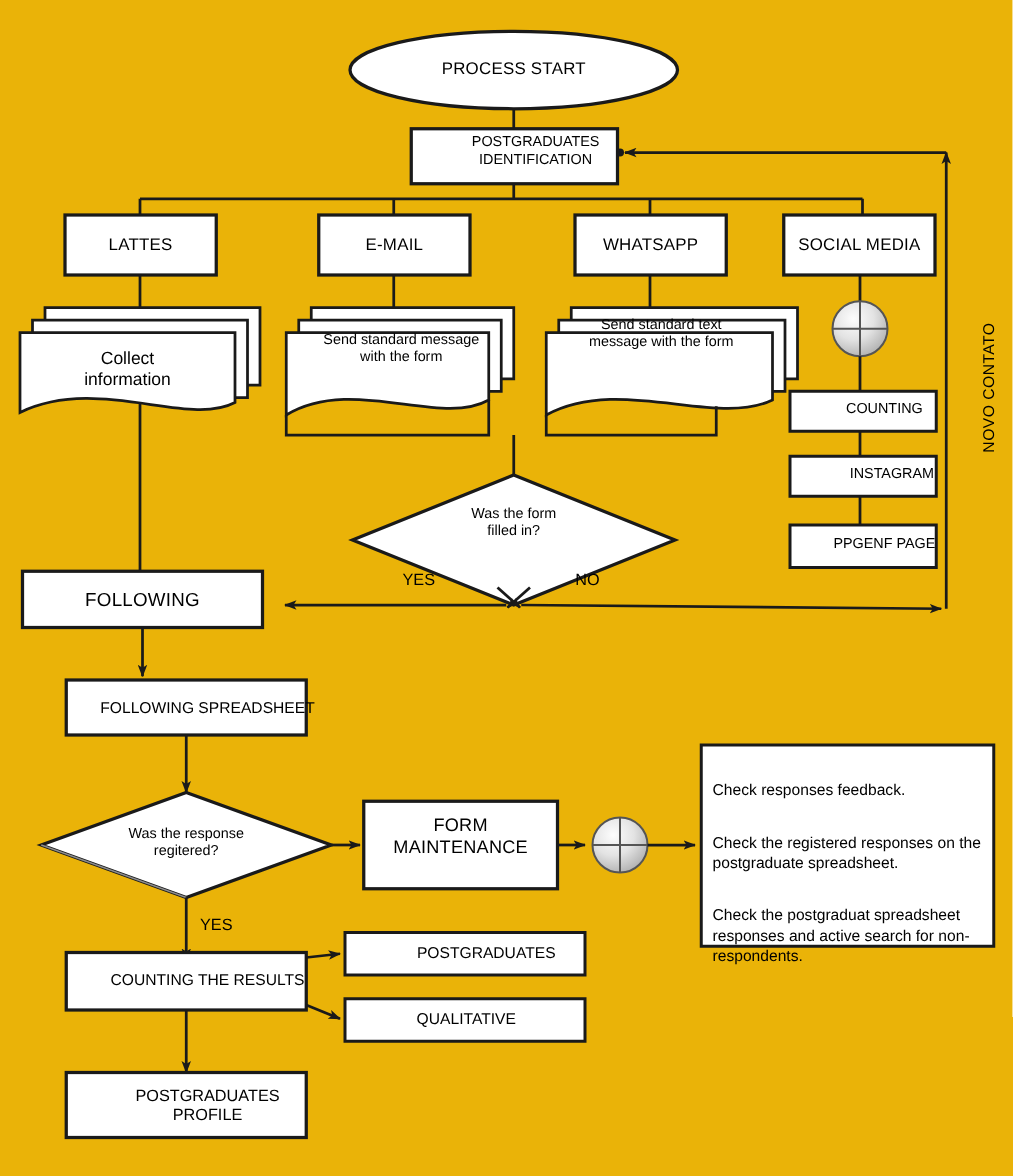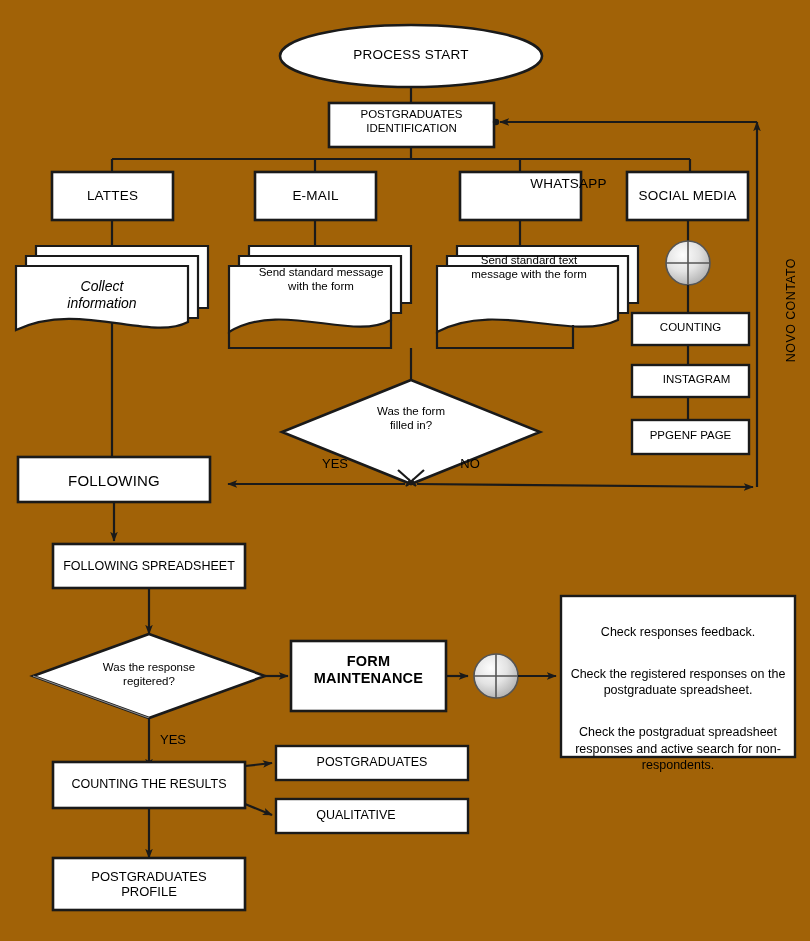--- a/index.html
+++ b/index.html
@@ -9,42 +9,42 @@
     background: #ffffff;
   }
   body {
     font-family: "Liberation Sans", sans-serif;
     color: #000000;
   }
   #canvas {
     position: relative;
     width: 810px;
     height: 941px;
-    background: #a16207;
+    background: #eab308;
     overflow: hidden;
   }
   svg#flow {
     position: absolute;
     left: 0;
     top: 0;
     width: 810px;
     height: 941px;
   }
   .shape-fill { fill: #ffffff; }
   .stroke-hv  { stroke: #1a1a1a; fill: none; }
   .lbl {
     position: absolute;
     text-align: center;
     color: #000000;
     line-height: 1.18;
     white-space: pre-line;
     pointer-events: none;
   }
   .lbl-caps   { font-size: 13.5px; letter-spacing: .2px; }
-  .lbl-small  { font-size: 11.5px; }
+  .lbl-small  { font-size: 11.5px; padding-left: 17px; }
   .lbl-doc    { font-size: 11.5px; }
   .lbl-edge   { font-size: 13px; }
   .lbl-note   { font-size: 12.5px; text-align: left; line-height: 1.32; }
   .vert-lbl {
     position: absolute;
     font-size: 12.5px;
     letter-spacing: .4px;
     writing-mode: vertical-rl;
     transform: rotate(180deg);
     white-space: nowrap;
@@ -186,24 +186,24 @@
     <rect x="53" y="858" width="192" height="52" class="shape-fill" stroke="#1a1a1a" stroke-width="2.6"></rect>
   </svg>
 
   <div class="lbl lbl-caps" style="left:280px; top:47px; width:262px;">PROCESS START</div>
 
   <div class="lbl lbl-small" style="left:329px; top:108px; width:165px;">POSTGRADUATES
 IDENTIFICATION</div>
 
   <div class="lbl lbl-caps" style="left:52px; top:188px; width:121px;">LATTES</div>
   <div class="lbl lbl-caps" style="left:255px; top:188px; width:121px;">E-MAIL</div>
-  <div class="lbl lbl-caps" style="left:460px; top:176px; width:121px;padding-left:48px;">WHATSAPP</div>
+  <div class="lbl lbl-caps" style="left:460px; top:188px; width:121px;">WHATSAPP</div>
   <div class="lbl lbl-caps" style="left:627px; top:188px; width:121px;">SOCIAL MEDIA</div>
 
-  <div class="lbl lbl-doc" style="left:16px; top:278px; width:172px; font-size:14px;font-style:italic;">Collect
+  <div class="lbl lbl-doc" style="left:16px; top:278px; width:172px; font-size:14px;">Collect
 information</div>
   <div class="lbl lbl-doc" style="left:232px; top:266px; width:178px;">Send standard message
 with the form</div>
   <div class="lbl lbl-doc" style="left:443px; top:254px; width:172px;">Send standard text
 message with the form</div>
 
   <div class="lbl lbl-small" style="left:632px; top:321px; width:117px;">COUNTING</div>
   <div class="lbl lbl-small" style="left:632px; top:373px; width:129px;">INSTAGRAM</div>
   <div class="lbl lbl-small" style="left:632px; top:429px; width:117px;">PPGENF PAGE</div>
 
@@ -215,30 +215,30 @@
   <div class="vert-lbl" style="left:784px; top:258px;">NOVO CONTATO</div>
 
   <div class="lbl lbl-caps" style="left:18px; top:472px; width:192px; font-size:15px;">FOLLOWING</div>
 
   <div class="lbl lbl-small" style="left:53px; top:559px; width:192px; font-size:12.5px;">FOLLOWING SPREADSHEET</div>
 
   <div class="lbl lbl-doc" style="left:79px; top:661px; width:140px;">Was the response
 regitered?</div>
   <div class="lbl lbl-edge" style="left:160px; top:732px; width:50px; text-align:left;">YES</div>
 
-  <div class="lbl lbl-caps" style="left:291px; top:653px; width:155px; font-size:14.5px;font-weight:bold;">FORM
+  <div class="lbl lbl-caps" style="left:291px; top:653px; width:155px; font-size:14.5px;">FORM
 MAINTENANCE</div>
 
   <div class="lbl lbl-small" style="left:276px; top:755px; width:192px; font-size:12.5px;">POSTGRADUATES</div>
   <div class="lbl lbl-small" style="left:276px; top:808px; width:160px; font-size:12.5px;">QUALITATIVE</div>
 
   <div class="lbl lbl-small" style="left:53px; top:777px; width:192px; font-size:12.5px;">COUNTING THE RESULTS</div>
 
   <div class="lbl lbl-small" style="left:53px; top:869px; width:192px; font-size:13px;">POSTGRADUATES
 PROFILE</div>
 
-  <div class="lbl lbl-note" style="left:570px; top:607px; width:216px;text-align:center;">
+  <div class="lbl lbl-note" style="left:570px; top:607px; width:216px;">
     <p class="note-p">Check responses feedback.</p>
     <p class="note-p">Check the registered responses on the postgraduate spreadsheet.</p>
     <p class="note-p">Check the postgraduat spreadsheet responses and active search for non-respondents.</p>
   </div>
 
 </div>
 
 </body></html>

